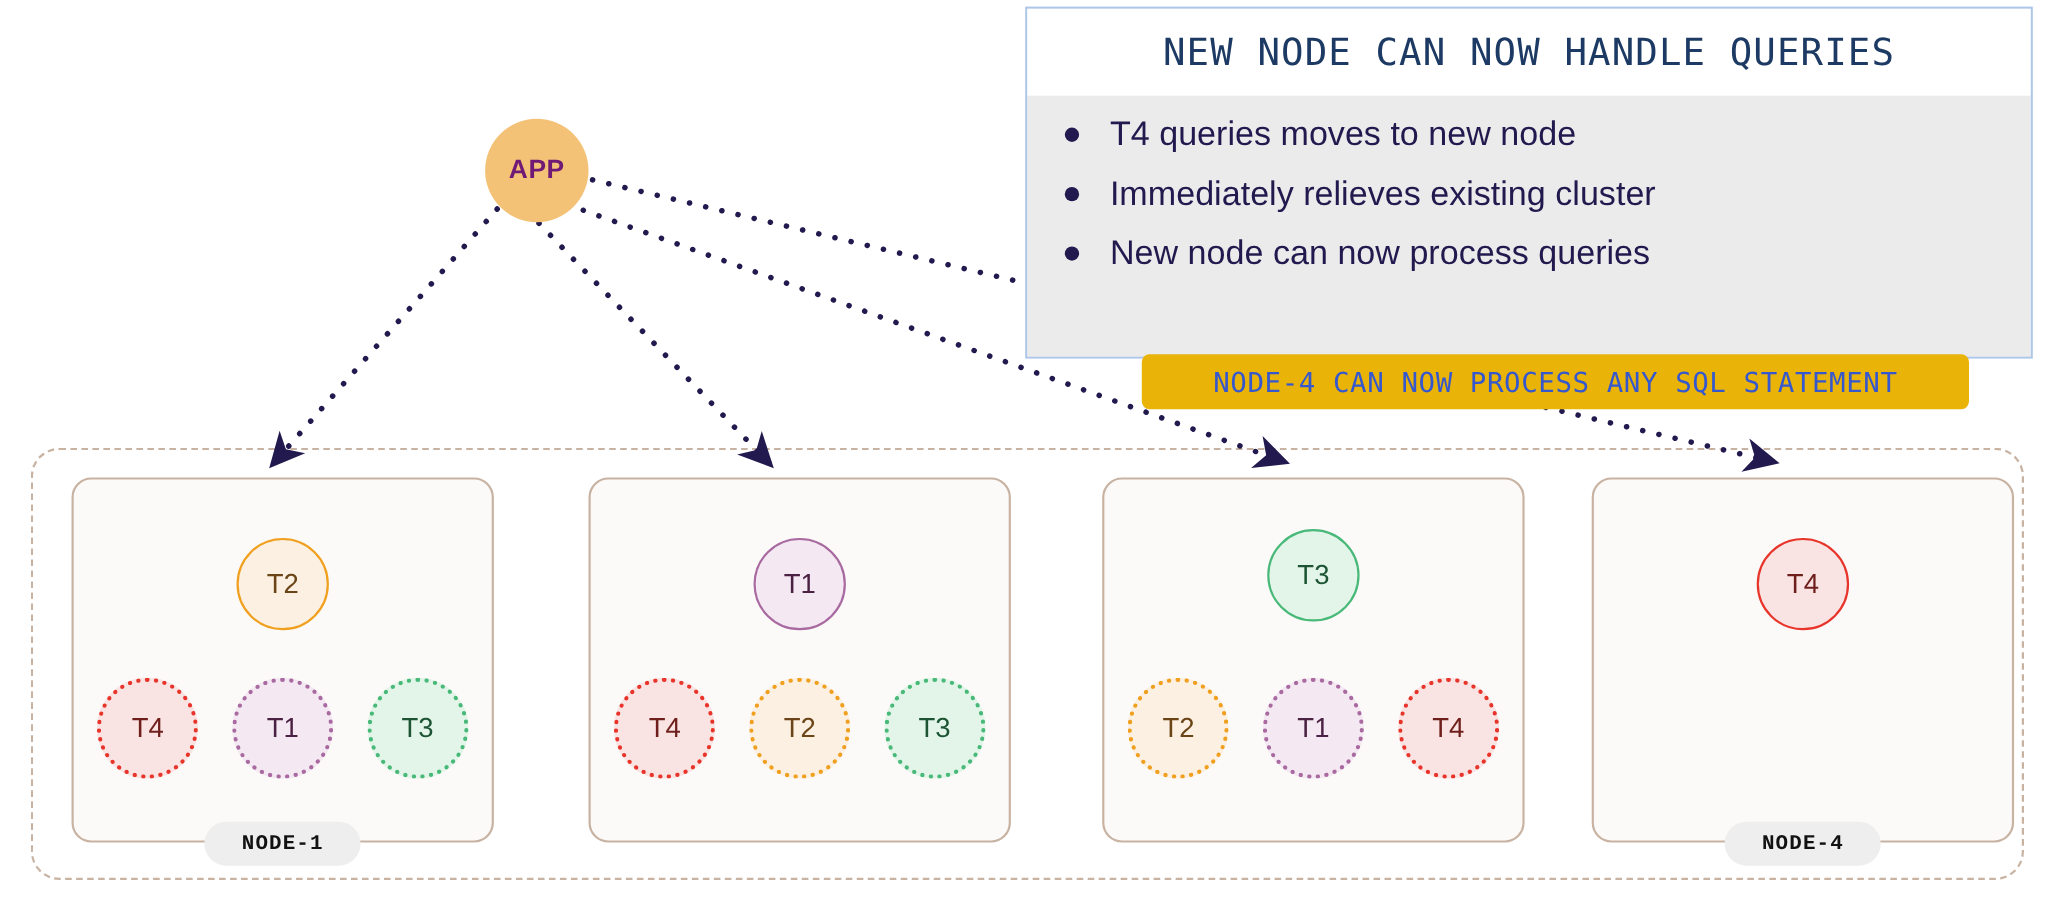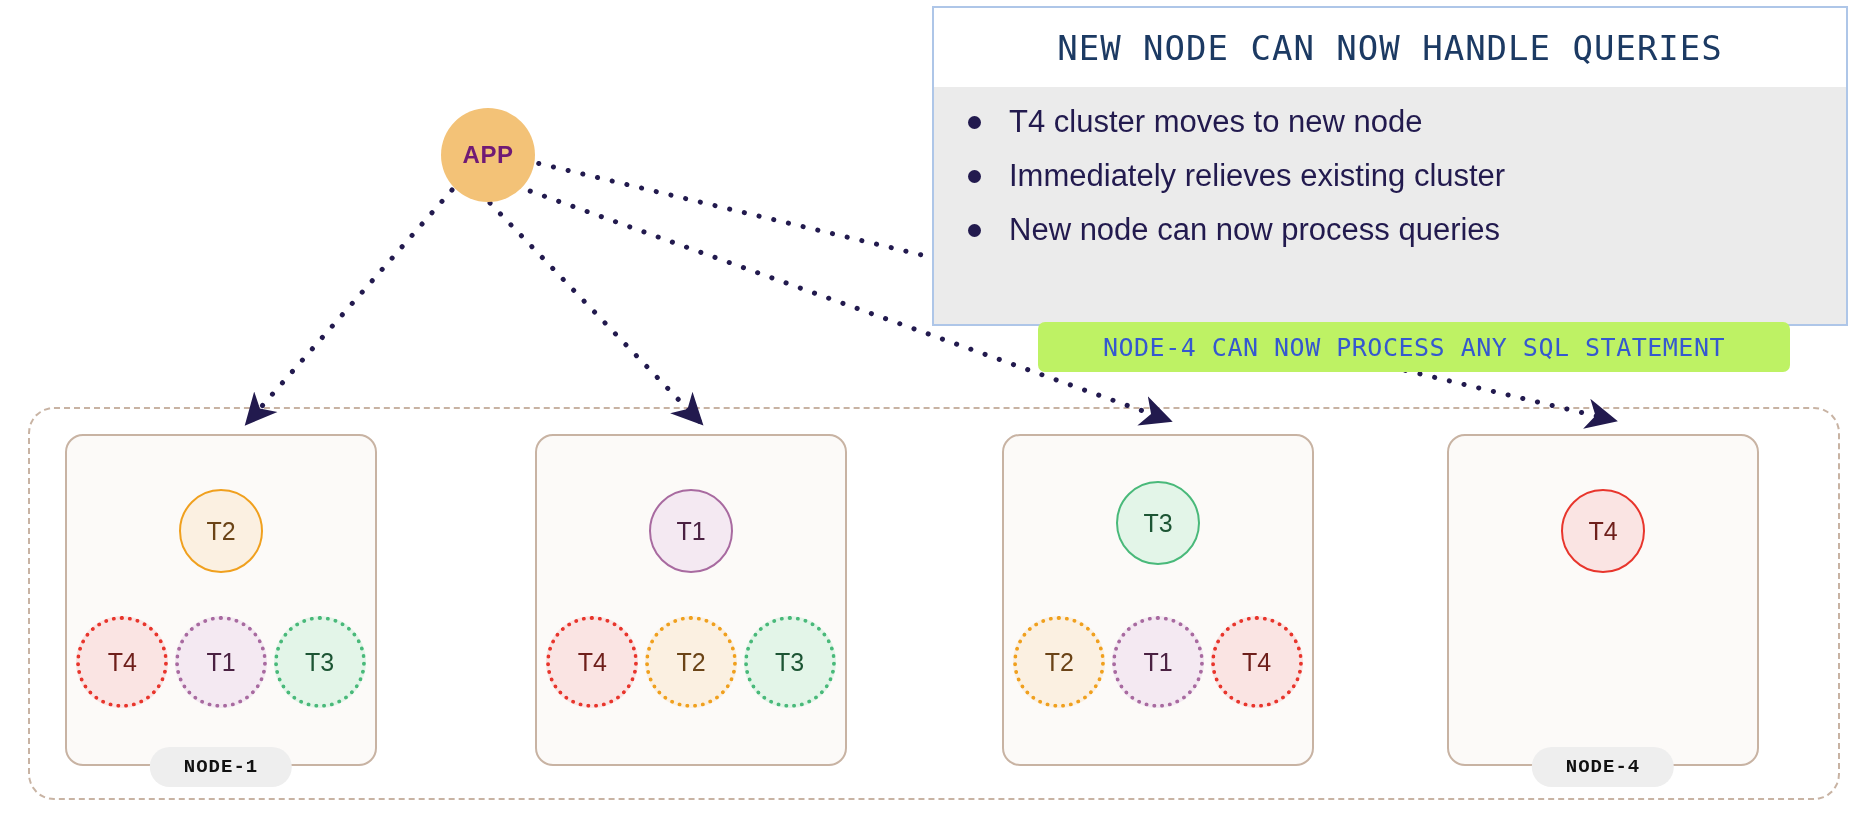--- a/index.html
+++ b/index.html
@@ -42,21 +42,21 @@
     border: 2px dashed #c8b3a3;
     border-radius: 26px;
     box-sizing: border-box;
     z-index: 1;
   }
 
   
   .node-box {
     position: absolute;
     top: 434px;
-    width: 312px;
+    width: 384px;
     height: 332px;
     background: #fcfaf8;
     border: 2px solid #c8b3a3;
     border-radius: 18px;
     box-sizing: border-box;
     z-index: 2;
   }
   .node-1 { left: 65px; }
   .node-2 { left: 535px; }
   .node-3 { left: 1002px; }
@@ -191,21 +191,21 @@
     flex: 0 0 auto;
   }
 
   
   .sub-callout {
     position: absolute;
     left: 1038px;
     top: 322px;
     width: 752px;
     height: 50px;
-    background: #bef264;
+    background: #eab308;
     border-radius: 7px;
     display: flex;
     align-items: center;
     justify-content: center;
     color: #3558cf;
     font-family: "DejaVu Sans Mono", monospace;
     font-size: 25px;
     letter-spacing: 0.5px;
     white-space: nowrap;
     z-index: 10;
@@ -293,21 +293,21 @@
       <span>T4</span>
     </div>
     <div class="node-label">NODE-4</div>
   </div>
 
   <div class="header-box">
     <div class="header-title">NEW NODE CAN NOW HANDLE QUERIES</div>
     <div class="header-body">
       <div class="bullet-line">
         <span class="bullet-dot"></span>
-        <span>T4 cluster moves to new node</span>
+        <span>T4 queries moves to new node</span>
       </div>
       <div class="bullet-line">
         <span class="bullet-dot"></span>
         <span>Immediately relieves existing cluster</span>
       </div>
       <div class="bullet-line">
         <span class="bullet-dot"></span>
         <span>New node can now process queries</span>
       </div>
     </div>

